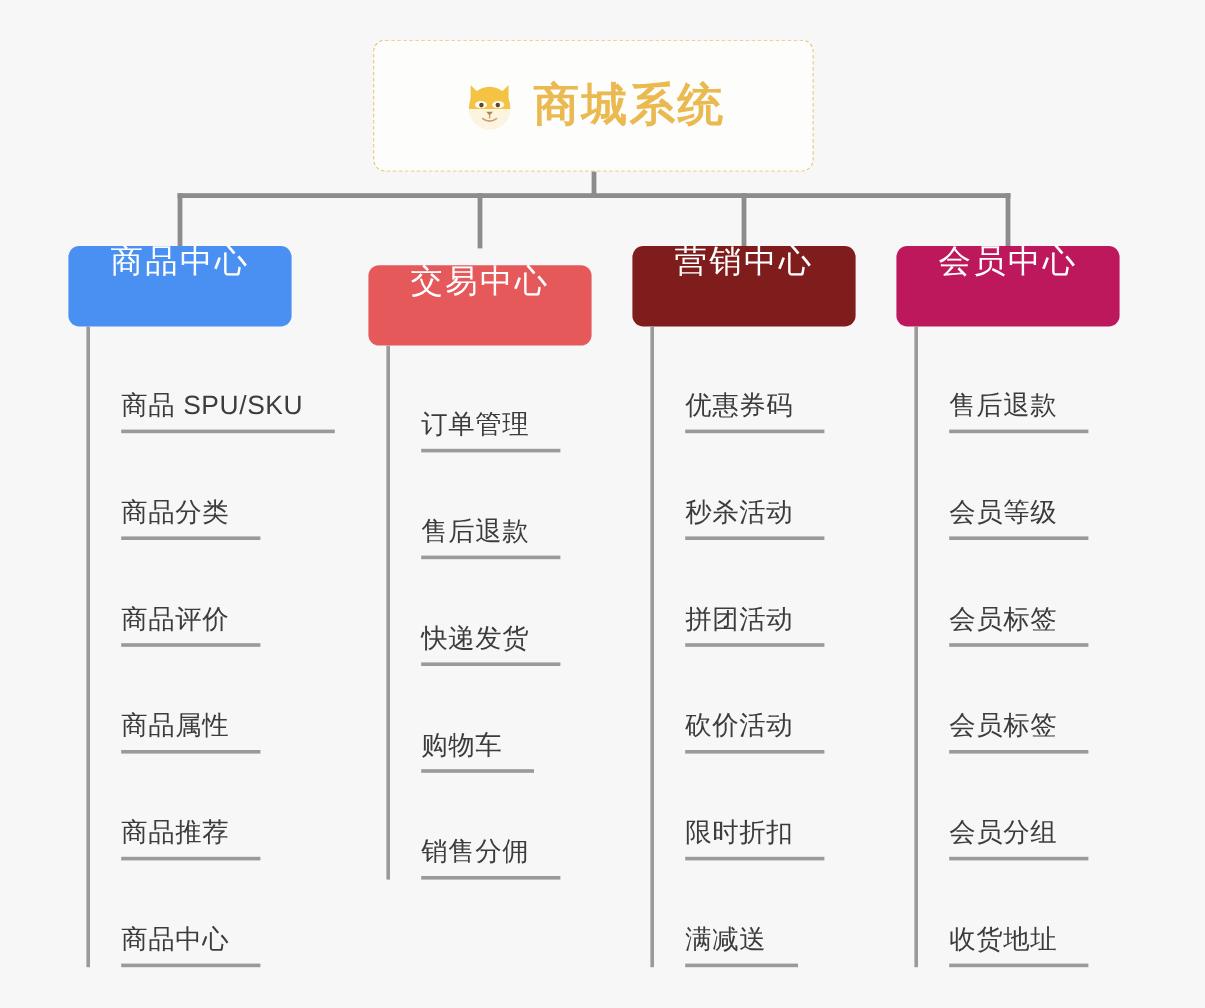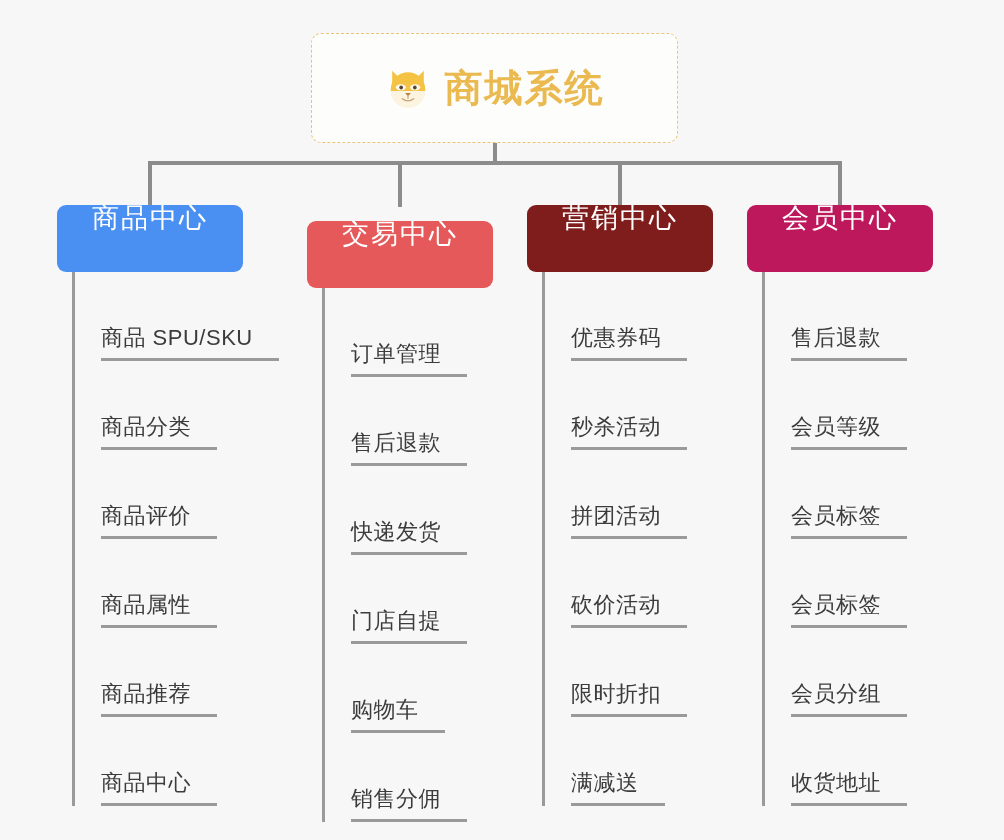--- a/index.html
+++ b/index.html
@@ -183,23 +183,20 @@
       <div class="leaf-item">
           <span class="leaf-text">订单管理</span>
         </div>
       <div class="leaf-item">
           <span class="leaf-text">售后退款</span>
         </div>
       <div class="leaf-item">
           <span class="leaf-text">快递发货</span>
         </div>
       <div class="leaf-item">
-          <span class="leaf-text">门店自提</span>
-        </div>
-      <div class="leaf-item">
           <span class="leaf-text">购物车</span>
         </div>
       <div class="leaf-item">
           <span class="leaf-text">销售分佣</span>
         </div>
     </div>
   </div>
 
   <div class="column col-3">
     <div class="cat-box" style="background:#7f1d1d;">

